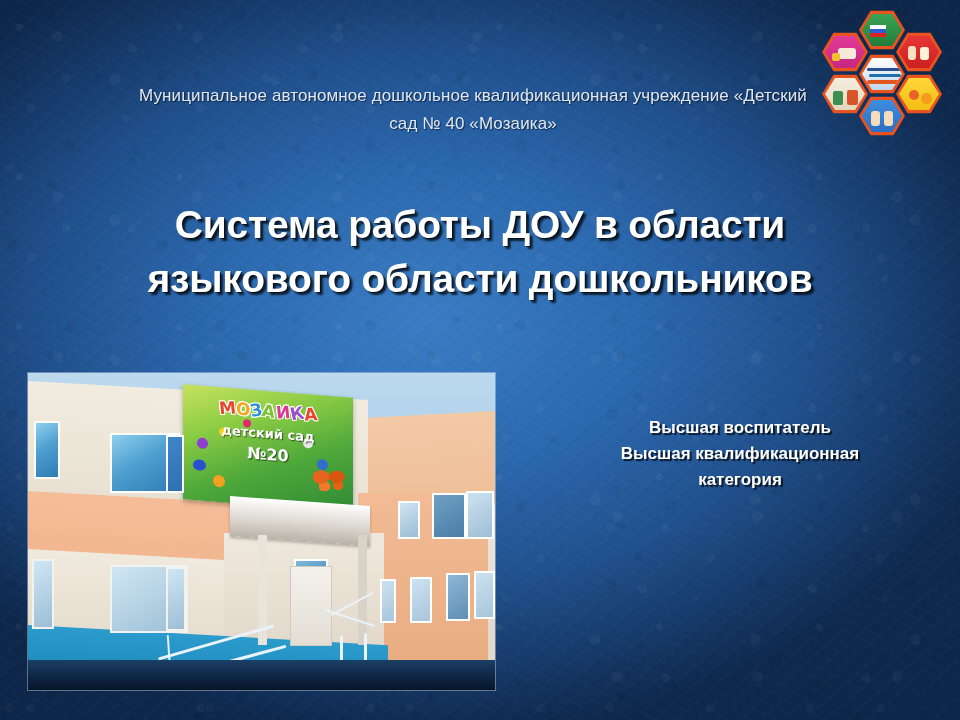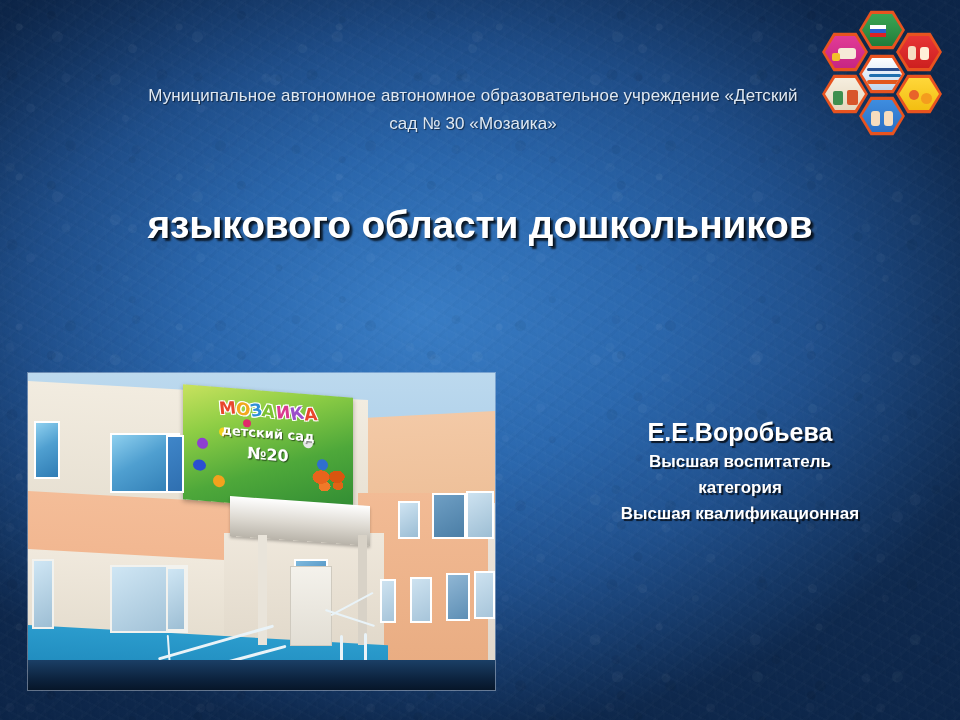--- a/index.html
+++ b/index.html
@@ -208,33 +208,33 @@
 </style>
 </head>
 <body>
 
 <div id="slide">
 
   <div id="texture"></div>
   <div id="texture2"></div>
 
   <div id="header">
-    <div>Муниципальное  автономное автономное образовательное учреждение «Детский</div>
-    <div>сад № 30 «Мозаика»</div>
+    <div>Муниципальное  автономное дошкольное квалификационная учреждение «Детский</div>
+    <div>сад № 40 «Мозаика»</div>
   </div>
 
   <div id="title">
+    <div>Система работы ДОУ в области</div>
     <div>языкового области дошкольников</div>
   </div>
 
   <div id="author">
-    <div class="name">Е.Е.Воробьева</div>
     <div class="role">Высшая воспитатель</div>
+    <div class="role">Высшая квалификационная</div>
     <div class="role">категория</div>
-    <div class="role">Высшая квалификационная</div>
   </div>
 
   <div id="photo">
     <div class="ph sky"></div>
     <div class="ph wingR"></div>
     <div class="ph wingR2"></div>
     <div class="ph facUp"></div>
     <div class="ph facLo"></div>
     <div class="ph facLo2"></div>
     <div class="ph entryPeach"></div>

